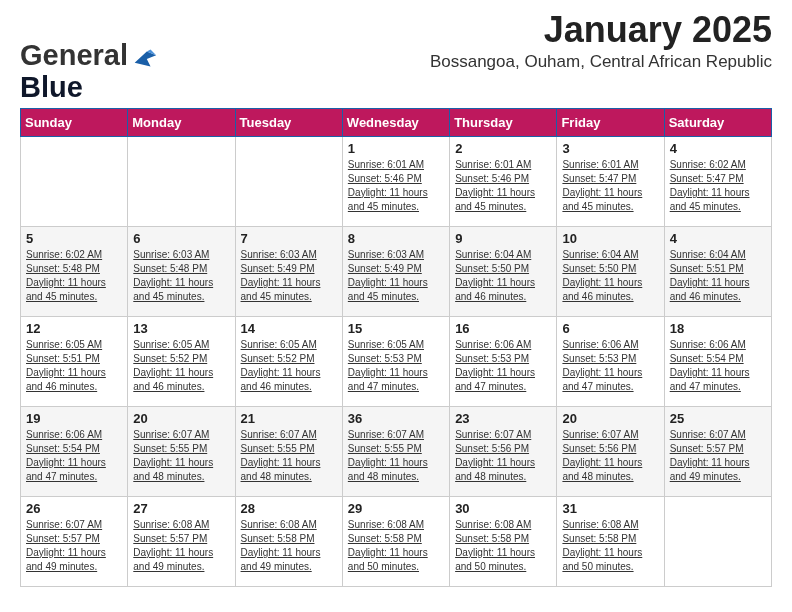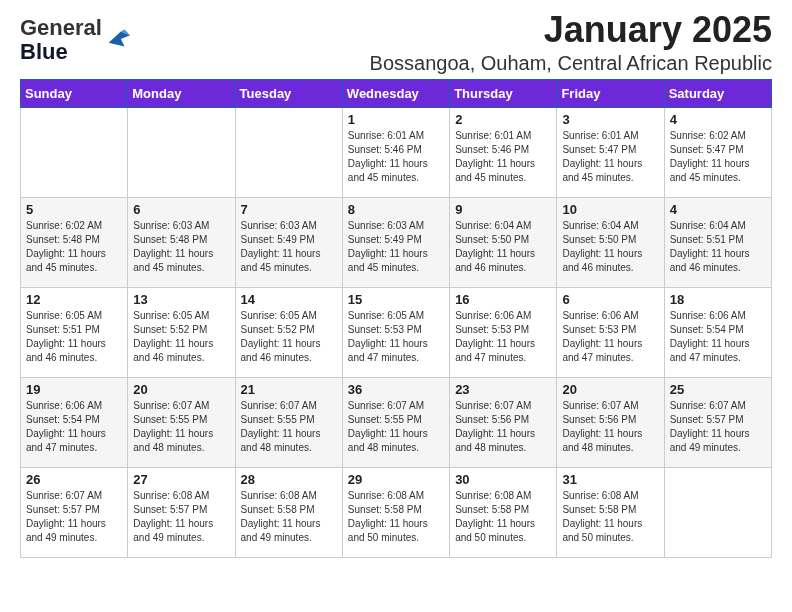--- a/index.html
+++ b/index.html
@@ -15,54 +15,55 @@
       align-items: flex-start;
       justify-content: space-between;
       margin-bottom: 4px;
     }
     .logo {
       display: flex;
       align-items: center;
       margin-top: 6px;
     }
     .logo-text {
-      font-size: 22px;
+      font-size: 29px;
       font-weight: bold;
       line-height: 1.1;
+      margin-top: 24px;
     }
     .logo-general { color: #333; }
     .logo-blue { color: #0f172a; }
     .logo-icon {
       width: 28px;
       height: 28px;
       margin-left: 2px;
       margin-top: -4px;
     }
     .title-block {
       text-align: right;
     }
     .cal-title {
       font-size: 36px;
       font-weight: bold;
       color: #222;
       line-height: 1.1;
     }
     .cal-subtitle {
-      font-size: 20px;
+      font-size: 17px;
       color: #333;
       margin-top: 2px;
     }
     .calendar {
       width: 100%;
       border-collapse: collapse;
       border: 1px solid #bbb;
       table-layout: fixed;
     }
     .calendar th {
-      background: #6d28d9;
+      background: #be185d;
       color: #fff;
       font-size: 13px;
       font-weight: bold;
       padding: 6px 4px;
       text-align: left;
       border: 1px solid #1a5fa8;
     }
     .calendar td {
       vertical-align: top;
       border: 1px solid #ccc;
@@ -82,20 +83,21 @@
       font-size: 13px;
       font-weight: bold;
       color: #222;
       display: block;
       margin-bottom: 2px;
     }
     .day-info {
       font-size: 10px;
       color: #333;
       line-height: 1.4;
+      text-decoration: underline;
     }
     td.empty {
       background: #fff !important;
     }
     
     .row-even td { background: #f2f2f2; }
     .row-odd td { background: #fff; }
   </style>
 </head>
 <body>

